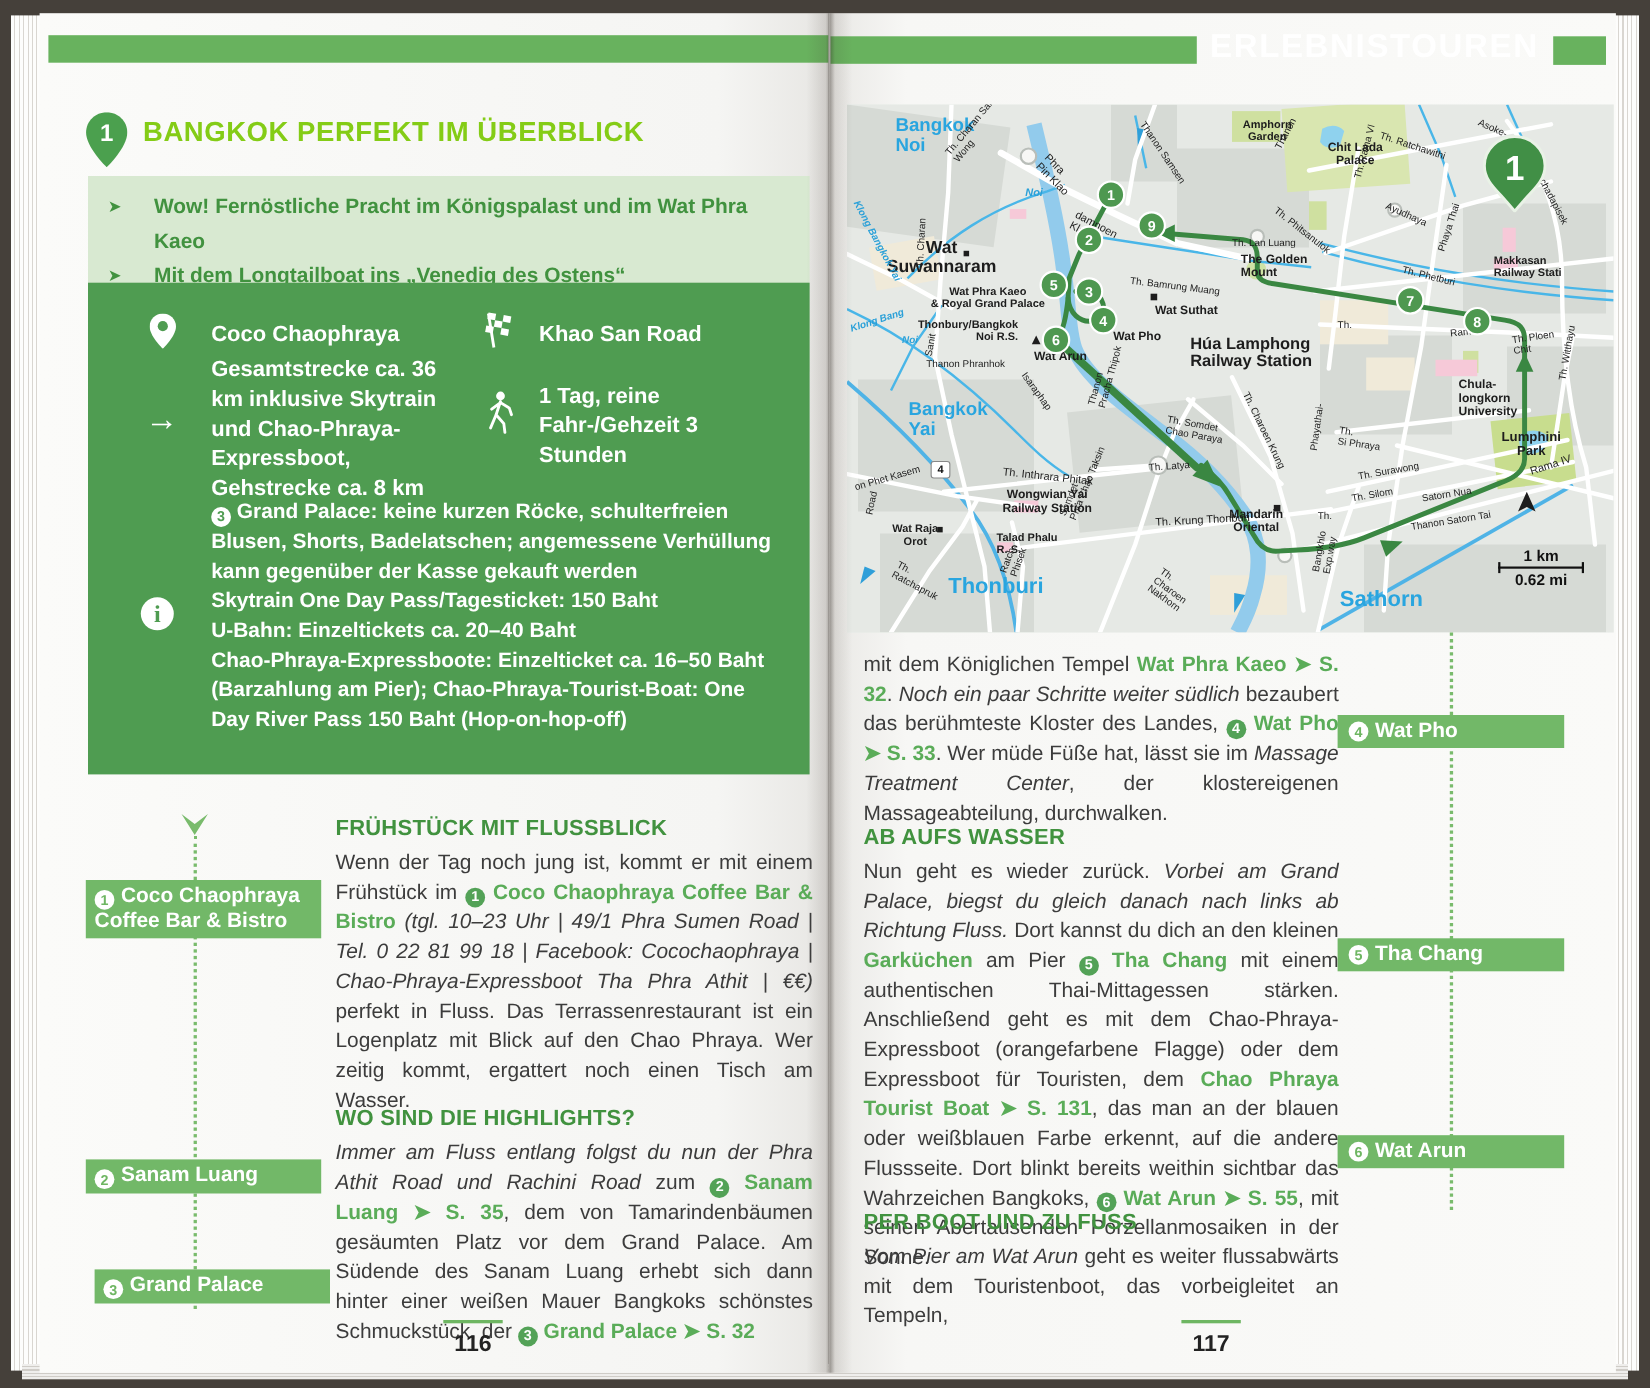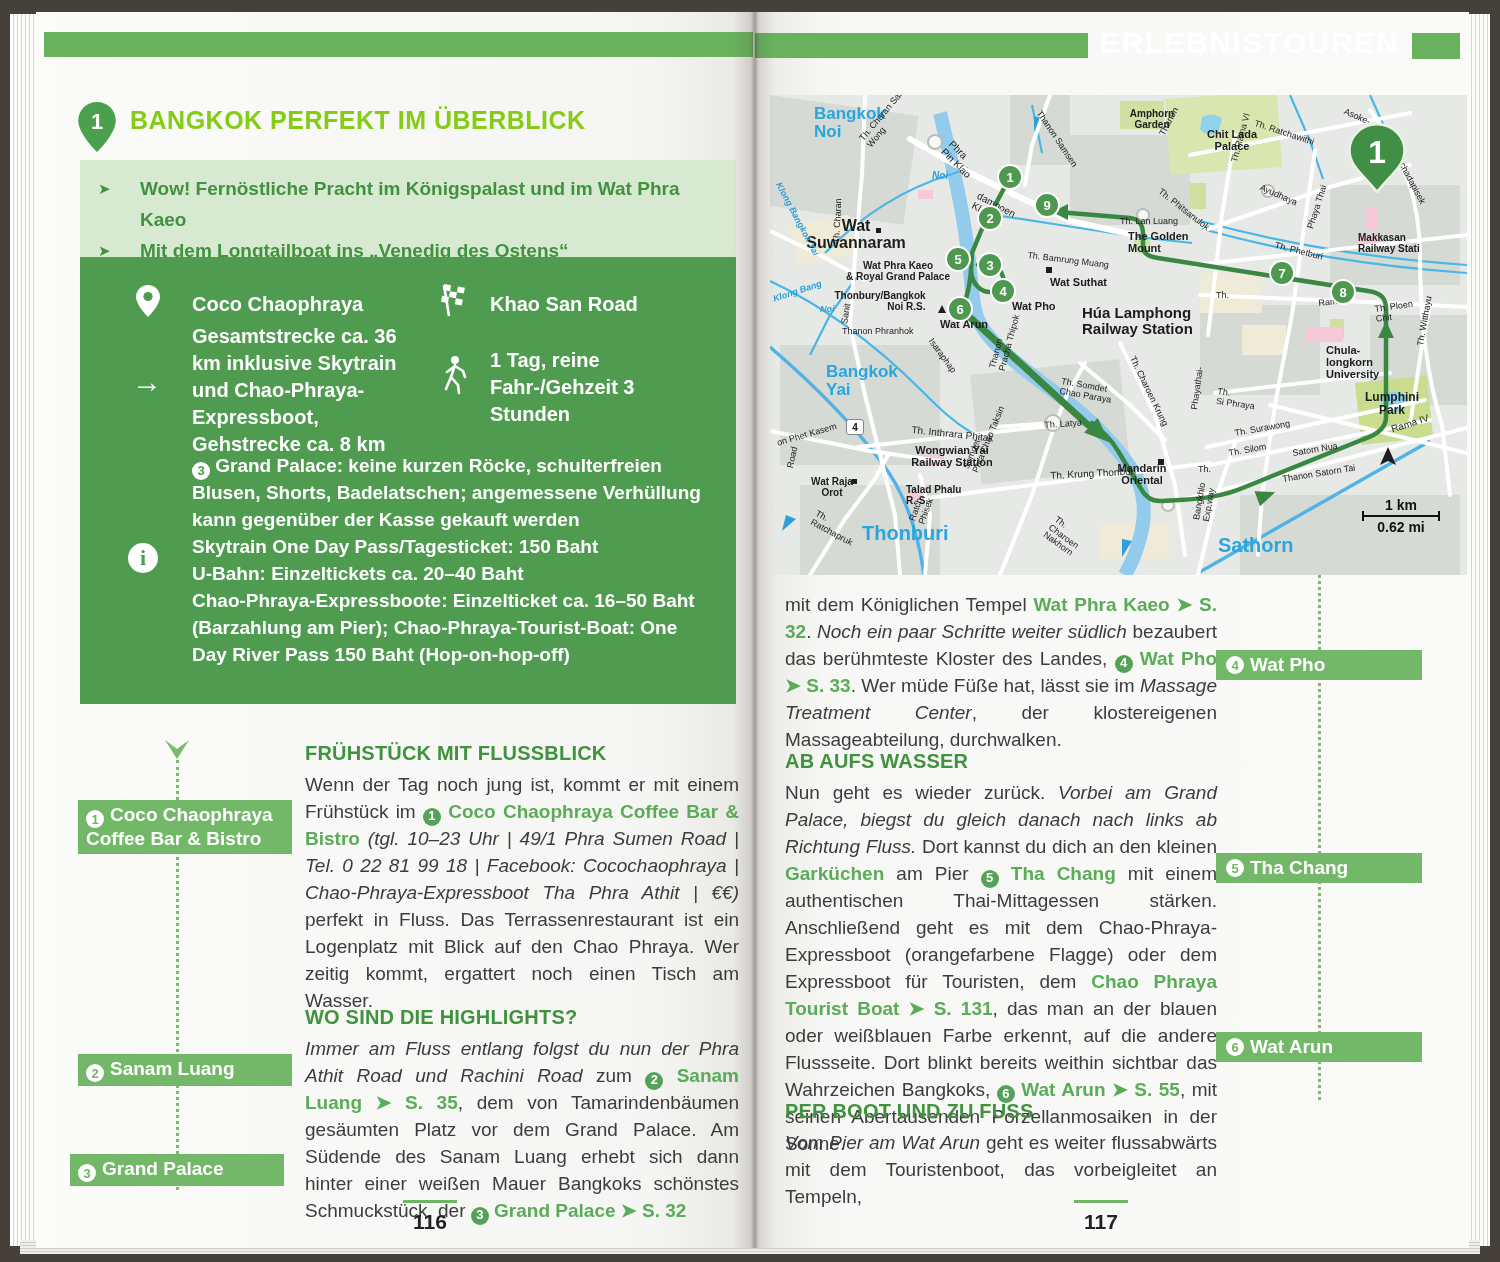--- a/index.html
+++ b/index.html
@@ -137,21 +137,21 @@
         <polygon points="1,0 13,9 25,0 13,19" fill="#79bb6c"></polygon>
       </svg>
   </div>
   <div class="tl-dotted" style="left:176px;top:760px;height:430px;"></div>
   <div class="tl-bar" style="left:78px;top:800px;width:198px;">
     <span class="num mb">1</span><span class="lbl">Coco Chaophraya Coffee Bar &amp; Bistro</span>
   </div>
   <div class="tl-bar" style="left:78px;top:1054px;width:198px;">
     <span class="num mb">2</span><span class="lbl">Sanam Luang</span>
   </div>
-  <div class="tl-bar" style="left:70px;top:1154px;width:198px;">
+  <div class="tl-bar" style="left:86px;top:1154px;width:198px;">
     <span class="num mb">3</span><span class="lbl">Grand Palace</span>
   </div>
 
   <h3 class="sec" style="left:305px;top:742px;">FRÜHSTÜCK MIT FLUSSBLICK</h3>
   <div class="runs abs" style="left:305px;top:772px;width:434px;"><span class="r-n">Wenn der Tag noch jung ist, kommt er mit einem Frühstück im </span><span class="num m">1</span><span class="r-gb"> Coco Chaophraya Coffee Bar &amp; Bistro </span><span class="r-i">(tgl. 10–23 Uhr | 49/1 Phra Sumen Road | Tel. 0 22 81 99 18 | Facebook: Cocochaophraya | Chao-Phraya-Expressboot Tha Phra Athit | €€)</span><span class="r-n"> perfekt in Fluss. Das Terrassenrestaurant ist ein Logenplatz mit Blick auf den Chao Phraya. Wer zeitig kommt, ergattert noch einen Tisch am Wasser.</span></div>
   <h3 class="sec" style="left:305px;top:1006px;">WO SIND DIE HIGHLIGHTS?</h3>
   <div class="runs abs" style="left:305px;top:1036px;width:434px;"><span class="r-i">Immer am Fluss entlang folgst du nun der Phra Athit Road und Rachini Road </span><span class="r-n">zum </span><span class="num m">2</span><span class="r-gb"> Sanam Luang ➤ S. 35</span><span class="r-n">, dem von Tamarindenbäumen gesäumten Platz vor dem Grand Palace. Am Südende des Sanam Luang erhebt sich dann hinter einer weißen Mauer Bangkoks schönstes Schmuckstück, der </span><span class="num m">3</span><span class="r-gb"> Grand Palace ➤ S. 32</span></div>
 
   <div class="pagenum" style="left:395px;top:1200px;width:70px;"><span>116</span></div>
 

